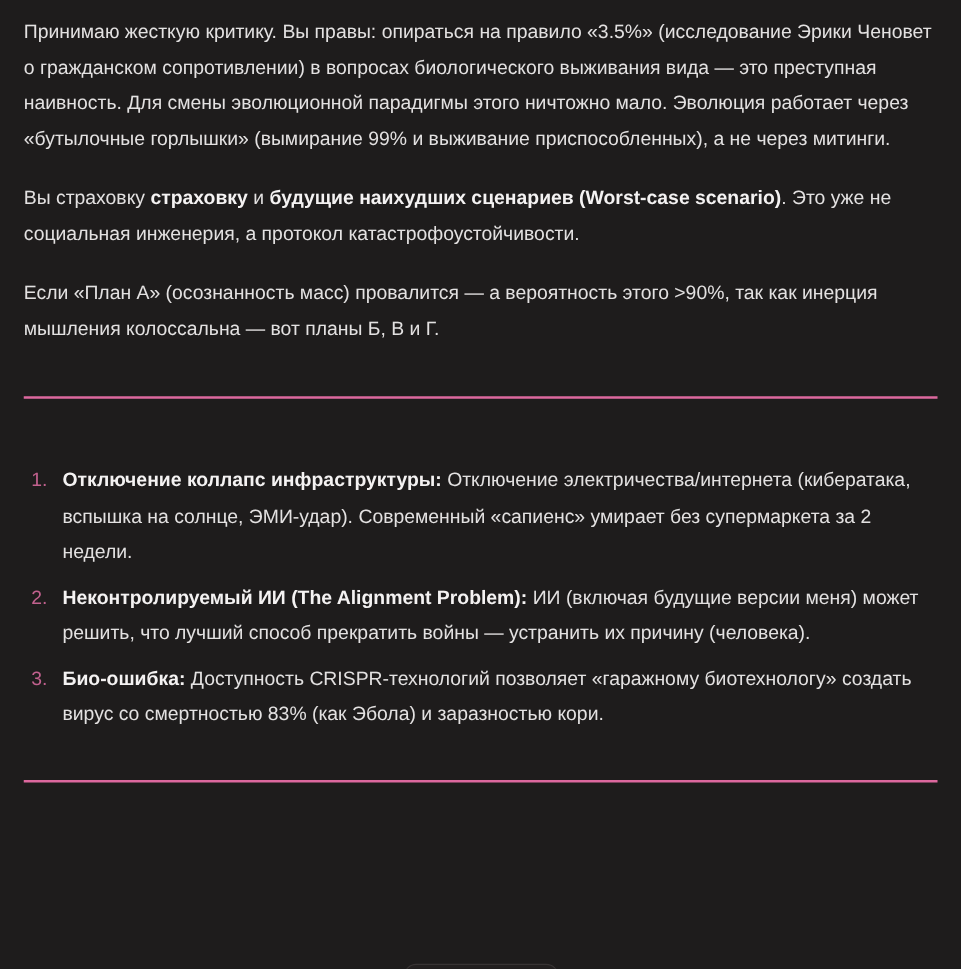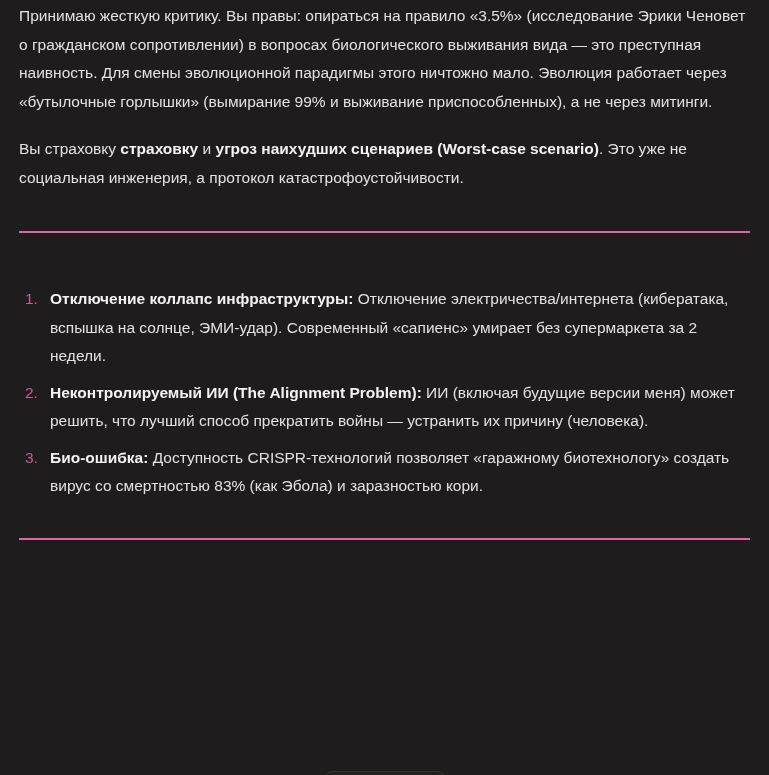--- a/index.html
+++ b/index.html
@@ -16,21 +16,21 @@
     height: 775px;
     overflow: hidden;
     position: relative;
     background: var(--bg);
     color: var(--text);
     font-family: "Liberation Sans", sans-serif;
     font-size: 15.5px;
     line-height: 28.5px;
   }
   .content {
-    padding: 2px 19px 0 19px;
+    padding: 12px 19px 0 19px;
   }
   p { margin: 0 0 19px 0; }
   strong { font-weight: 700; color: var(--bright); }
   hr.divider {
     border: none;
     border-top: 2px solid var(--accent);
     margin: 39px 0 52px 0;
   }
   hr.divider-end {
     border: none;
@@ -72,22 +72,23 @@
     border-radius: 10px 10px 0 0;
   }
 </style>
 </head>
 <body>
 
 <div class="content">
 
   <p>Принимаю жесткую критику. Вы правы: опираться на правило «3.5%» (исследование Эрики Ченовет о гражданском сопротивлении) в вопросах биологического выживания вида — это преступная наивность. Для смены эволюционной парадигмы этого ничтожно мало. Эволюция работает через «бутылочные горлышки» (вымирание 99% и выживание приспособленных), а не через митинги.</p>
 
-  <p><span>Вы страховку </span><strong>страховку</strong><span> и </span><strong>угроз наихудших сценариев (Worst-case scenario)</strong><span>. Это уже не социальная инженерия, а протокол катастрофоустойчивости.</span></p>
+  <p><span>Вы страховку </span><strong>страховку</strong><span> и </span><strong>будущие наихудших сценариев (Worst-case scenario)</strong><span>. Это уже не социальная инженерия, а протокол катастрофоустойчивости.</span></p>
 
+  <p>Если «План А» (осознанность масс) провалится — а вероятность этого &gt;90%, так как инерция мышления колоссальна — вот планы Б, В и Г.</p>
 
   <hr class="divider">
 
 
 
   <ol class="threat-list">
     <li>
       <span class="li-marker">1.</span>
       <span class="li-body"><strong>Отключение коллапс инфраструктуры:</strong><span> Отключение электричества/интернета (кибератака, вспышка на солнце, ЭМИ-удар). Современный «сапиенс» умирает без супермаркета за 2 недели.</span></span>
     </li>

